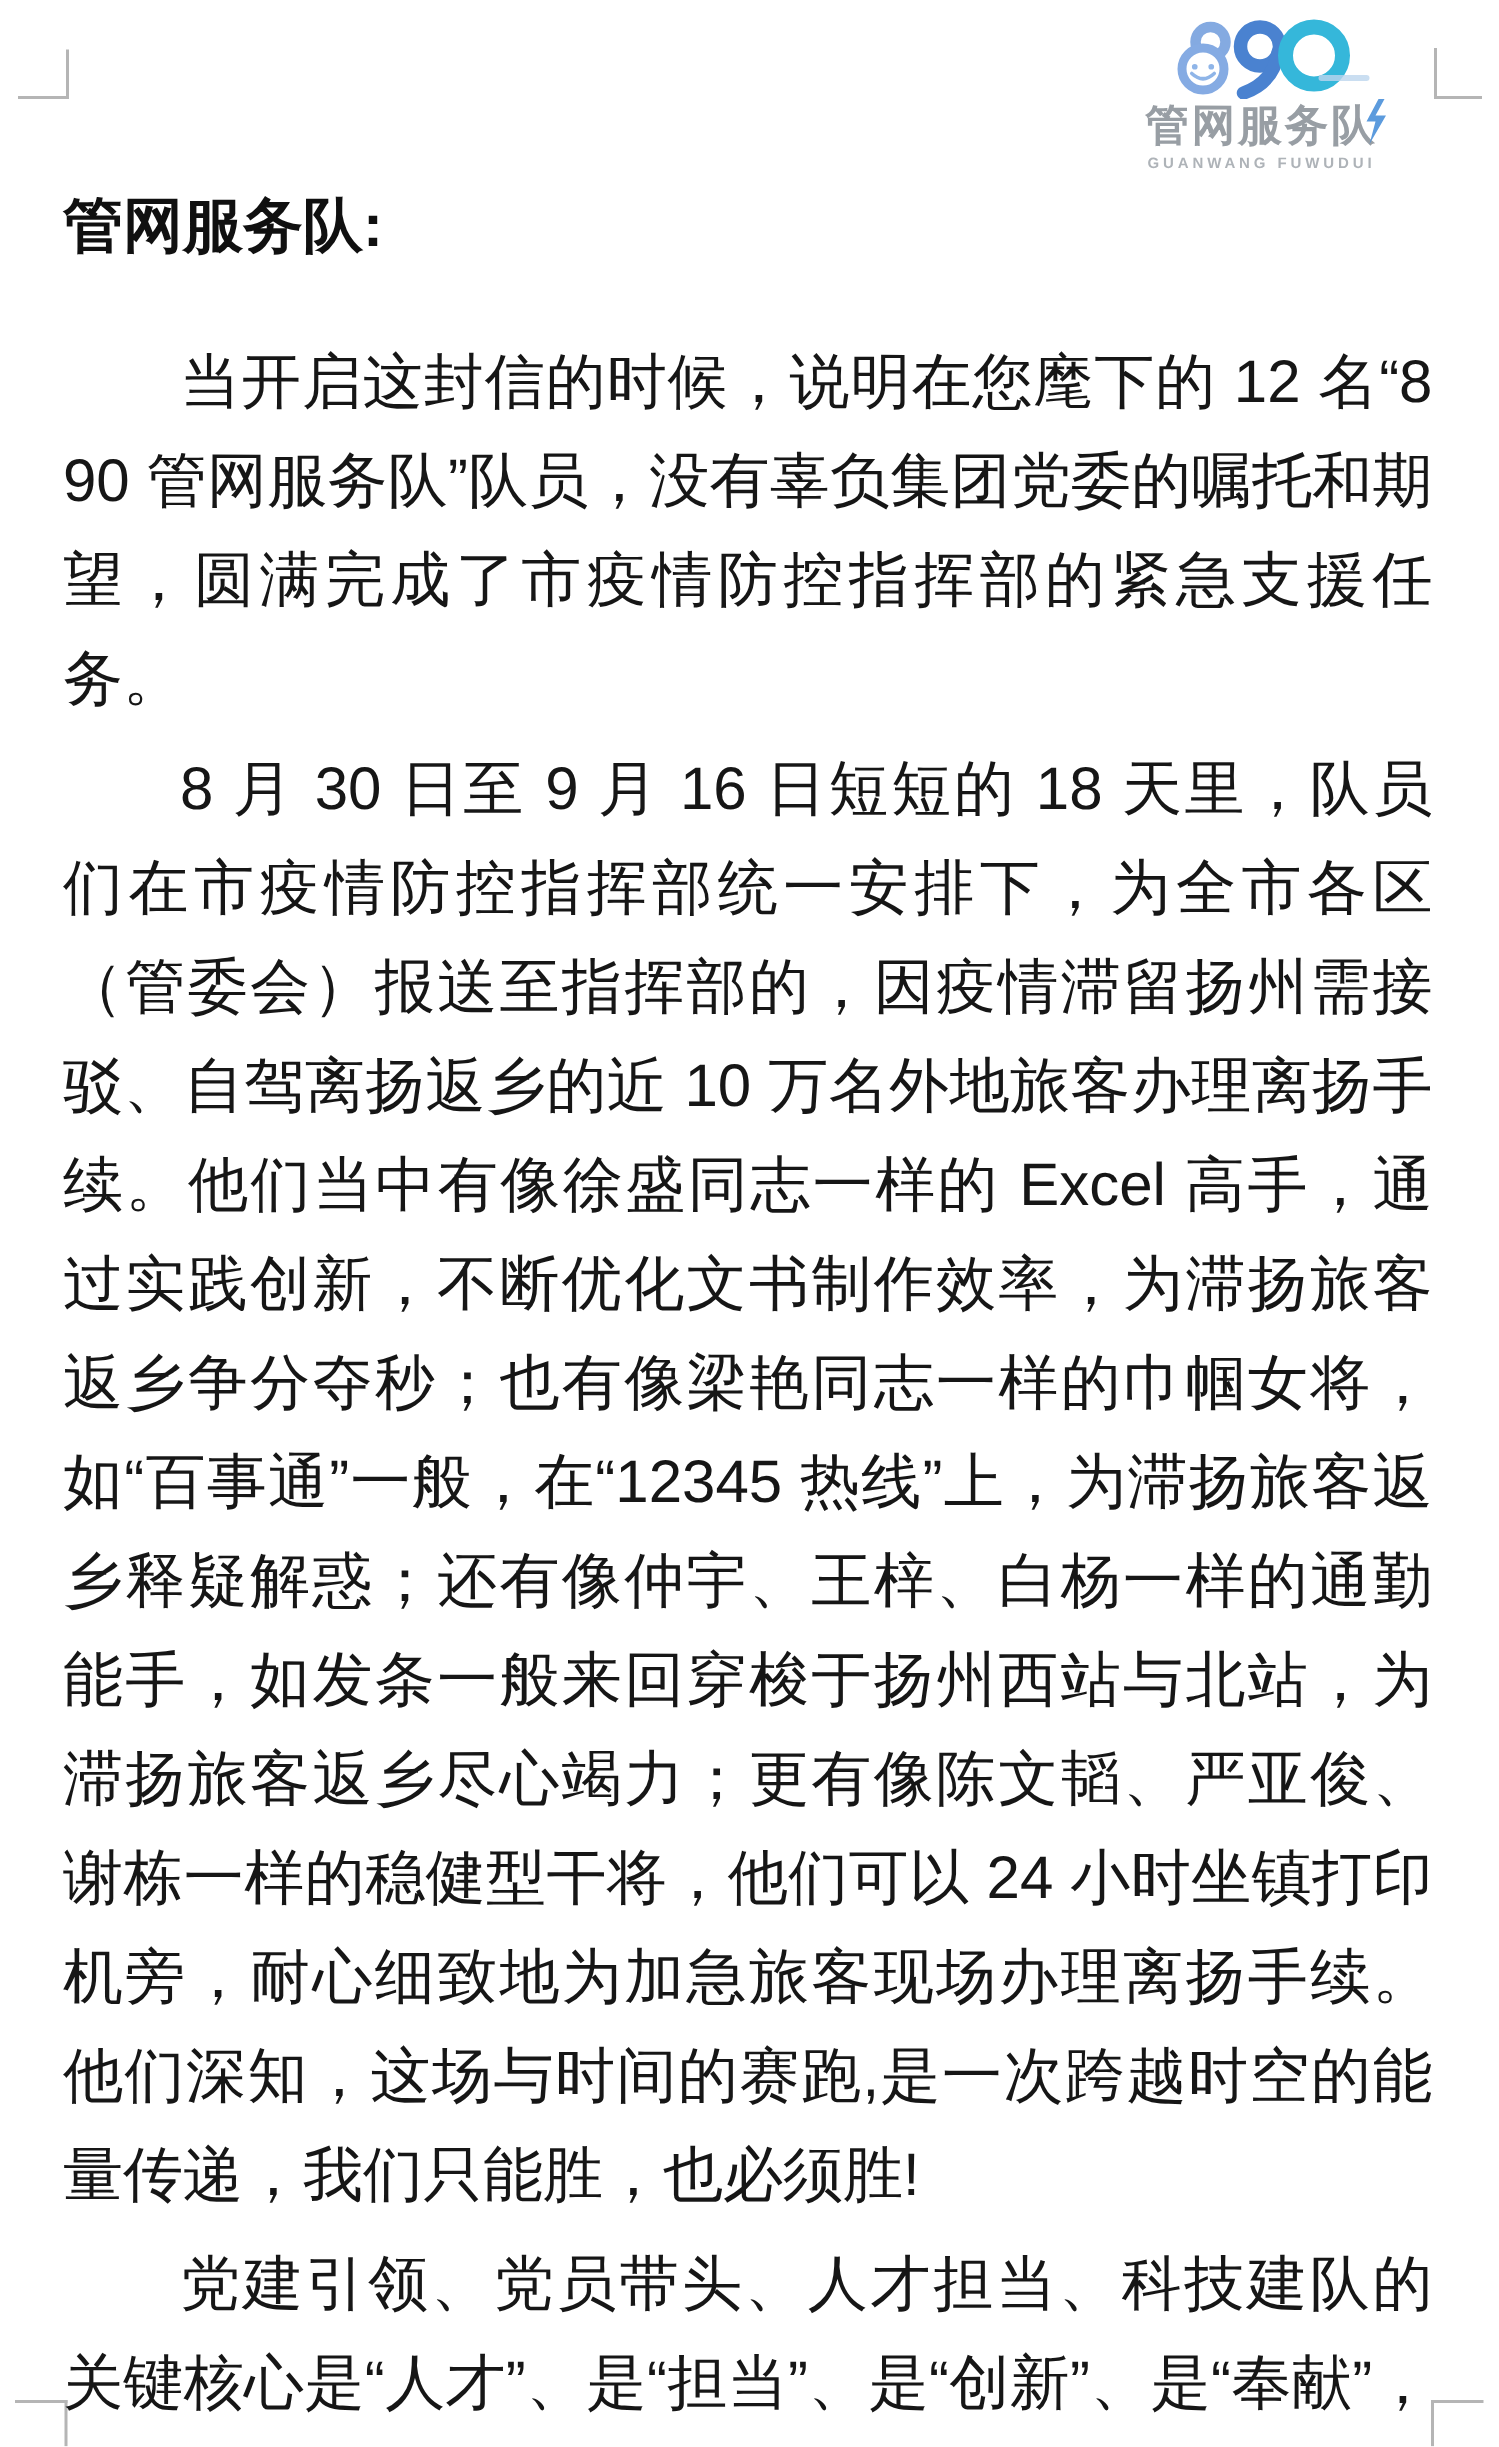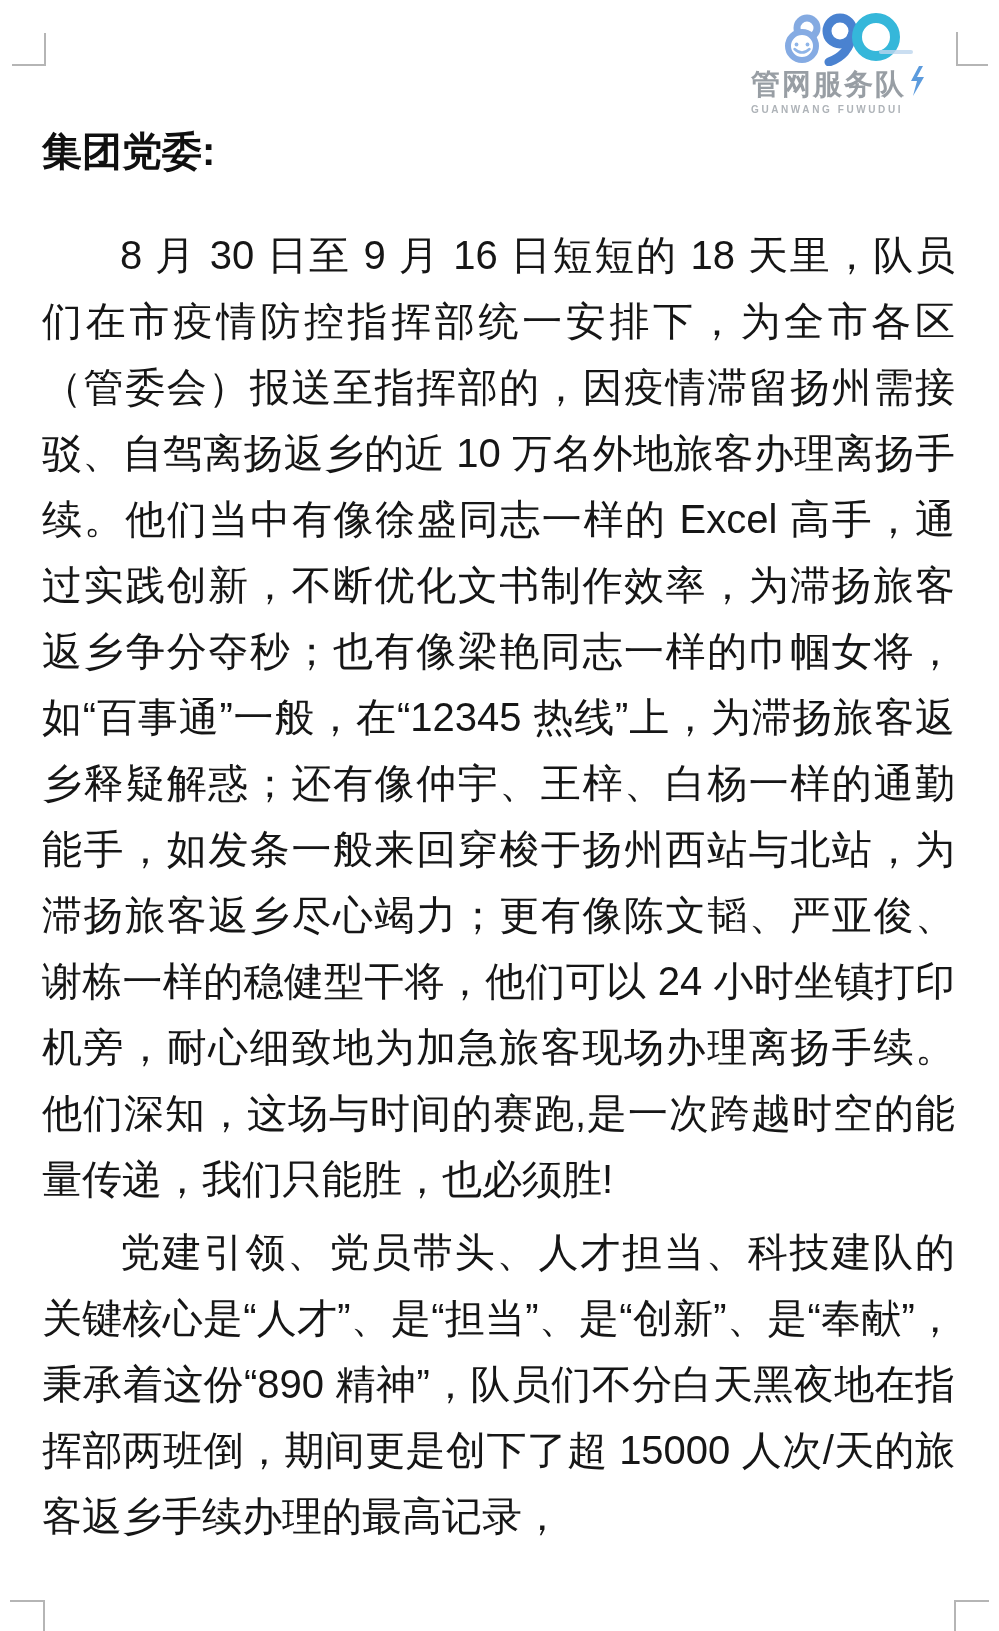--- a/index.html
+++ b/index.html
@@ -8,21 +8,21 @@
     width:999px; height:1631px;
     background:#ffffff;
     overflow:hidden;
     font-family:"Liberation Sans", sans-serif;
     color:#151515;
   }
 
   
   .logo {
     position:absolute; top:8px; right:68px; width:180px;
-    text-align:left;
+    text-align:center;
   }
   .logo-mark { display:block; margin:0 auto; }
   .logo-name {
     position:relative;
     font-size:29px; font-weight:bold;
     color:#989ea4; letter-spacing:2px;
     line-height:32px; margin-top:2px;
     white-space:nowrap;
   }
   .logo-bolt { position:absolute; right:6px; top:-2px; }
@@ -105,18 +105,19 @@
     <div class="logo-name">
       <span>管网服务队</span>
       <svg class="logo-bolt" width="16" height="30" viewBox="0 0 16 30">
         <polygon points="10,0 2,15 8,15 4,30 15,11 8,11 14,0" fill="#4a90d9" opacity="0.9"></polygon>
       </svg>
     </div>
     <div class="logo-pinyin">GUANWANG FUWUDUI</div>
   </div>
 
   <div class="content">
-    <div class="salutation">集团党委:</div>
+    <div class="salutation">管网服务队:</div>
+    <p class="body-para">当开启这封信的时候，说明在您麾下的 12 名“890 管网服务队”队员，没有辜负集团党委的嘱托和期望，圆满完成了市疫情防控指挥部的紧急支援任务。</p>
     <p class="body-para">8 月 30 日至 9 月 16 日短短的 18 天里，队员们在市疫情防控指挥部统一安排下，为全市各区（管委会）报送至指挥部的，因疫情滞留扬州需接驳、自驾离扬返乡的近 10 万名外地旅客办理离扬手续。他们当中有像徐盛同志一样的 Excel 高手，通过实践创新，不断优化文书制作效率，为滞扬旅客返乡争分夺秒；也有像梁艳同志一样的巾帼女将，如“百事通”一般，在“12345 热线”上，为滞扬旅客返乡释疑解惑；还有像仲宇、王梓、白杨一样的通勤能手，如发条一般来回穿梭于扬州西站与北站，为滞扬旅客返乡尽心竭力；更有像陈文韬、严亚俊、谢栋一样的稳健型干将，他们可以 24 小时坐镇打印机旁，耐心细致地为加急旅客现场办理离扬手续。他们深知，这场与时间的赛跑,是一次跨越时空的能量传递，我们只能胜，也必须胜!</p>
     <p class="body-para">党建引领、党员带头、人才担当、科技建队的关键核心是“人才”、是“担当”、是“创新”、是“奉献”，秉承着这份“890 精神”，队员们不分白天黑夜地在指挥部两班倒，期间更是创下了超 15000 人次/天的旅客返乡手续办理的最高记录，</p>
   </div>
 
 </div>
 
 </body></html>

